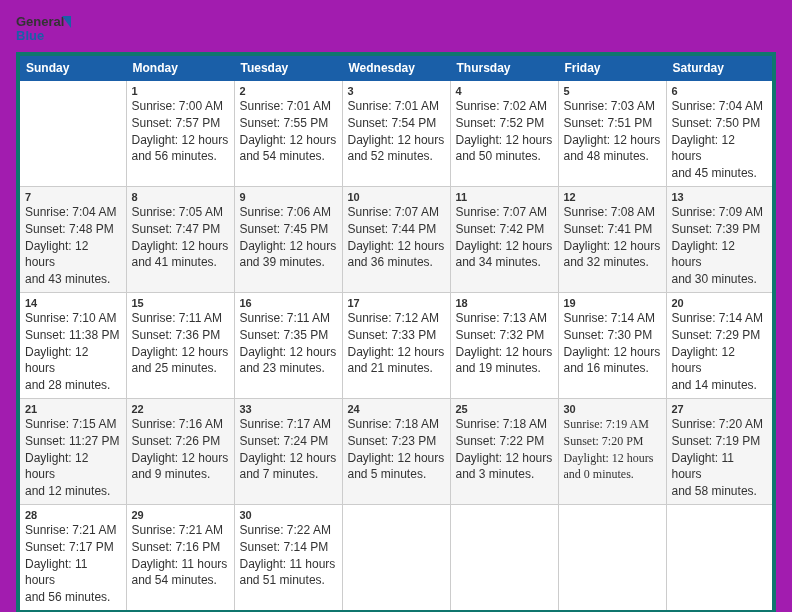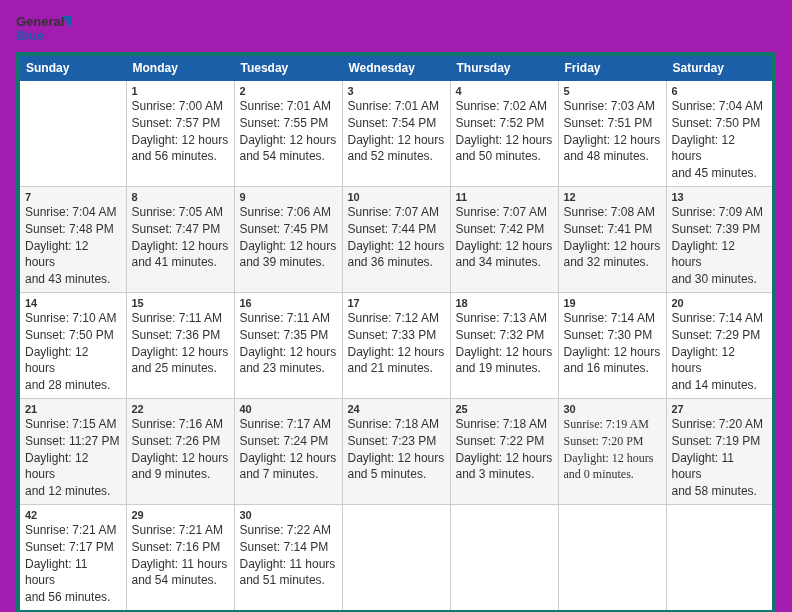--- a/index.html
+++ b/index.html
@@ -206,21 +206,21 @@
             <div class="day-info" style="white-space: pre-line;">Sunrise: 7:09 AM
 Sunset: 7:39 PM
 Daylight: 12 hours
 and 30 minutes.</div>
           </td>
         </tr>
         <tr>
           <td>
             <span class="day-num">14</span>
             <div class="day-info" style="white-space: pre-line;">Sunrise: 7:10 AM
-Sunset: 7:50 PM
+Sunset: 11:38 PM
 Daylight: 12 hours
 and 28 minutes.</div>
           </td>
           <td>
             <span class="day-num">15</span>
             <div class="day-info" style="white-space: pre-line;">Sunrise: 7:11 AM
 Sunset: 7:36 PM
 Daylight: 12 hours
 and 25 minutes.</div>
           </td>
@@ -269,21 +269,21 @@
 and 12 minutes.</div>
           </td>
           <td>
             <span class="day-num">22</span>
             <div class="day-info" style="white-space: pre-line;">Sunrise: 7:16 AM
 Sunset: 7:26 PM
 Daylight: 12 hours
 and 9 minutes.</div>
           </td>
           <td>
-            <span class="day-num">40</span>
+            <span class="day-num">33</span>
             <div class="day-info" style="white-space: pre-line;">Sunrise: 7:17 AM
 Sunset: 7:24 PM
 Daylight: 12 hours
 and 7 minutes.</div>
           </td>
           <td>
             <span class="day-num">24</span>
             <div class="day-info" style="white-space: pre-line;">Sunrise: 7:18 AM
 Sunset: 7:23 PM
 Daylight: 12 hours
@@ -306,21 +306,21 @@
           <td>
             <span class="day-num">27</span>
             <div class="day-info" style="white-space: pre-line;">Sunrise: 7:20 AM
 Sunset: 7:19 PM
 Daylight: 11 hours
 and 58 minutes.</div>
           </td>
         </tr>
         <tr class="last-row">
           <td>
-            <span class="day-num">42</span>
+            <span class="day-num">28</span>
             <div class="day-info" style="white-space: pre-line;">Sunrise: 7:21 AM
 Sunset: 7:17 PM
 Daylight: 11 hours
 and 56 minutes.</div>
           </td>
           <td>
             <span class="day-num">29</span>
             <div class="day-info" style="white-space: pre-line;">Sunrise: 7:21 AM
 Sunset: 7:16 PM
 Daylight: 11 hours

